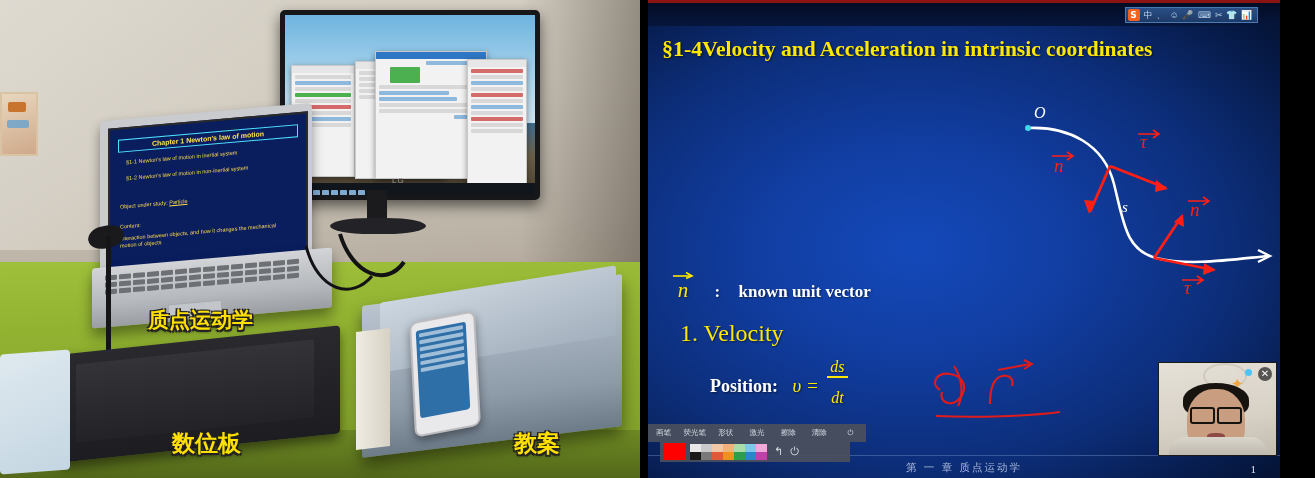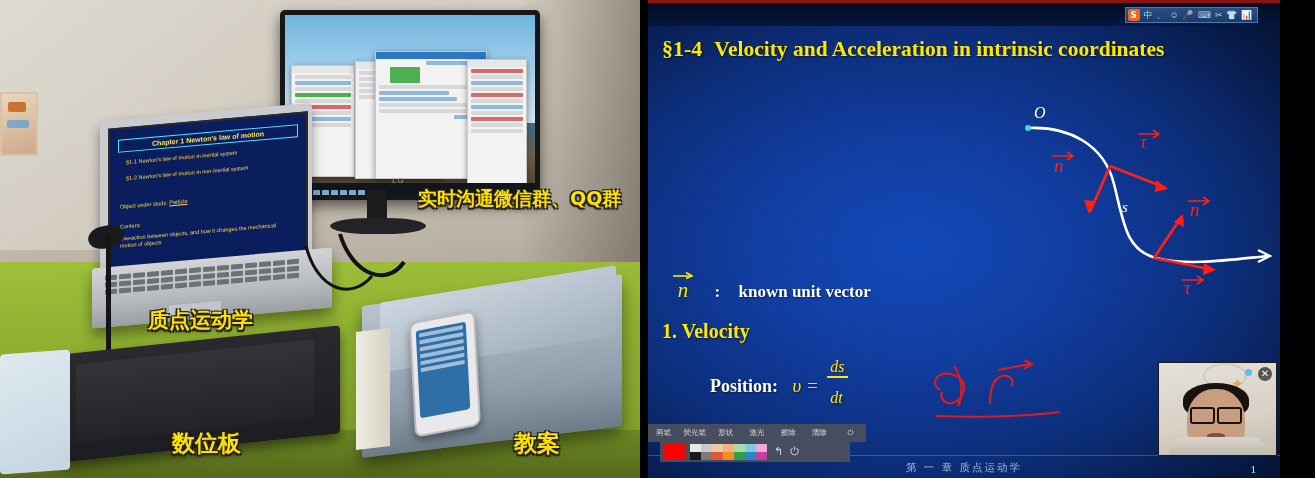--- a/index.html
+++ b/index.html
@@ -104,40 +104,40 @@
                 0 2px 3px rgba(0,0,0,.6);}
 
   
   #right-pane{position:absolute;left:648px;top:0;width:632px;height:478px;overflow:hidden;
     background:radial-gradient(ellipse at 42% 52%, #1449ba 0%, #113da0 32%, #0c2d78 62%, #061944 88%, #04102c 100%);}
   #slide-dark-top{position:absolute;left:0;top:0;width:100%;height:26px;
     background:linear-gradient(180deg,#020b20 0%,#06163c 100%);}
   .slide-title{position:absolute;left:14px;top:36px;width:600px;color:#ffe800;
     font-family:"Liberation Serif",serif;font-weight:bold;font-size:21.5px;white-space:nowrap;
     text-shadow:1px 1px 2px rgba(0,0,0,.6);}
-  .slide-title .sec{font-size:22px;margin-right:12px;}
+  .slide-title .sec{font-size:22px;margin-right:0;}
   .para{position:absolute;left:12px;top:88px;width:452px;color:#ffffff;
     font-family:"Liberation Serif",serif;font-weight:bold;font-size:17.5px;line-height:24px;
     text-align:justify;text-shadow:1px 1px 2px rgba(0,0,0,.55);}
   .para .ind{display:inline-block;width:26px;}
   .pos-row{position:absolute;left:34px;top:204px;color:#fff;font-family:"Liberation Serif",serif;
     font-weight:bold;font-size:18px;text-shadow:1px 1px 2px rgba(0,0,0,.5);}
   .pos-eq{margin-left:40px;font-style:italic;font-weight:normal;font-size:20px;}
   .defrow{position:absolute;left:22px;color:#fff;font-family:"Liberation Serif",serif;
     font-weight:bold;font-size:17px;text-shadow:1px 1px 2px rgba(0,0,0,.5);}
   .vsym{display:inline-block;color:#ffe800;font-style:italic;font-weight:normal;
     font-family:"Liberation Serif",serif;font-size:21px;position:relative;width:26px;text-align:center;}
   .vsym .arw{position:absolute;left:2px;top:-8px;width:22px;height:9px;}
   .defcolon{display:inline-block;width:34px;text-align:center;}
-  .h-velocity{position:absolute;left:14px;top:320px;color:#ffe800;
-    font-family:"Liberation Serif",serif;font-weight:bold;font-size:20px;
+  .h-velocity{position:absolute;left:32px;top:320px;color:#ffe800;
+    font-family:"Liberation Serif",serif;font-weight:normal;font-size:24px;
     text-shadow:1px 1px 2px rgba(0,0,0,.55);}
   .mag{position:absolute;left:62px;top:358px;color:#fff;font-family:"Liberation Serif",serif;
     font-weight:bold;font-size:18px;text-shadow:1px 1px 2px rgba(0,0,0,.5);}
-  .frac{display:inline-block;vertical-align:middle;color:#ffe800;
+  .frac{display:inline-block;vertical-align:middle;text-align:center;color:#ffe800;
     font-style:italic;font-weight:normal;font-size:16px;margin-left:4px;}
   .frac .num{display:block;padding:0 3px;}
   .frac .den{display:block;border-top:2px solid #ffe800;padding:11px 3px;}
   .veq{color:#ffe800;font-style:italic;font-weight:normal;font-size:19px;margin-left:10px;}
 
   .footer-line{position:absolute;left:0;bottom:22px;width:100%;height:1px;background:rgba(140,170,220,.35);}
   .footer-txt{position:absolute;left:50%;transform:translateX(-50%);bottom:3px;
     color:#cfd9ee;font-family:"DejaVu Sans",sans-serif;font-size:10.5px;letter-spacing:2px;opacity:.8;}
   .footer-pg{position:absolute;right:24px;bottom:3px;color:#dfe6f5;font-size:11px;
     font-family:"Liberation Serif",serif;}
@@ -340,21 +340,20 @@
     <div class="phone"></div>
     <div class="phone-scr">
       <div class="pr"></div>
         <div class="pr"></div>
         <div class="pr"></div>
       <div class="pr"></div>
         <div class="pr"></div>
         <div class="pr"></div>
     </div>
 
-    <div class="cap" style="left:418px;top:186px;font-size:19px;">实时沟通微信群、QQ群</div>
     <div class="cap" style="left:148px;top:306px;font-size:21px;">质点运动学</div>
     <div class="cap" style="left:172px;top:428px;font-size:23px;">数位板</div>
     <div class="cap" style="left:514px;top:428px;font-size:23px;">教案</div>
   </div>
 
   <div id="right-pane">
     <div id="slide-dark-top"></div>
 
     <div class="slide-title">
       <span class="sec">§1-4</span><span>Velocity and Acceleration in intrinsic coordinates</span>

